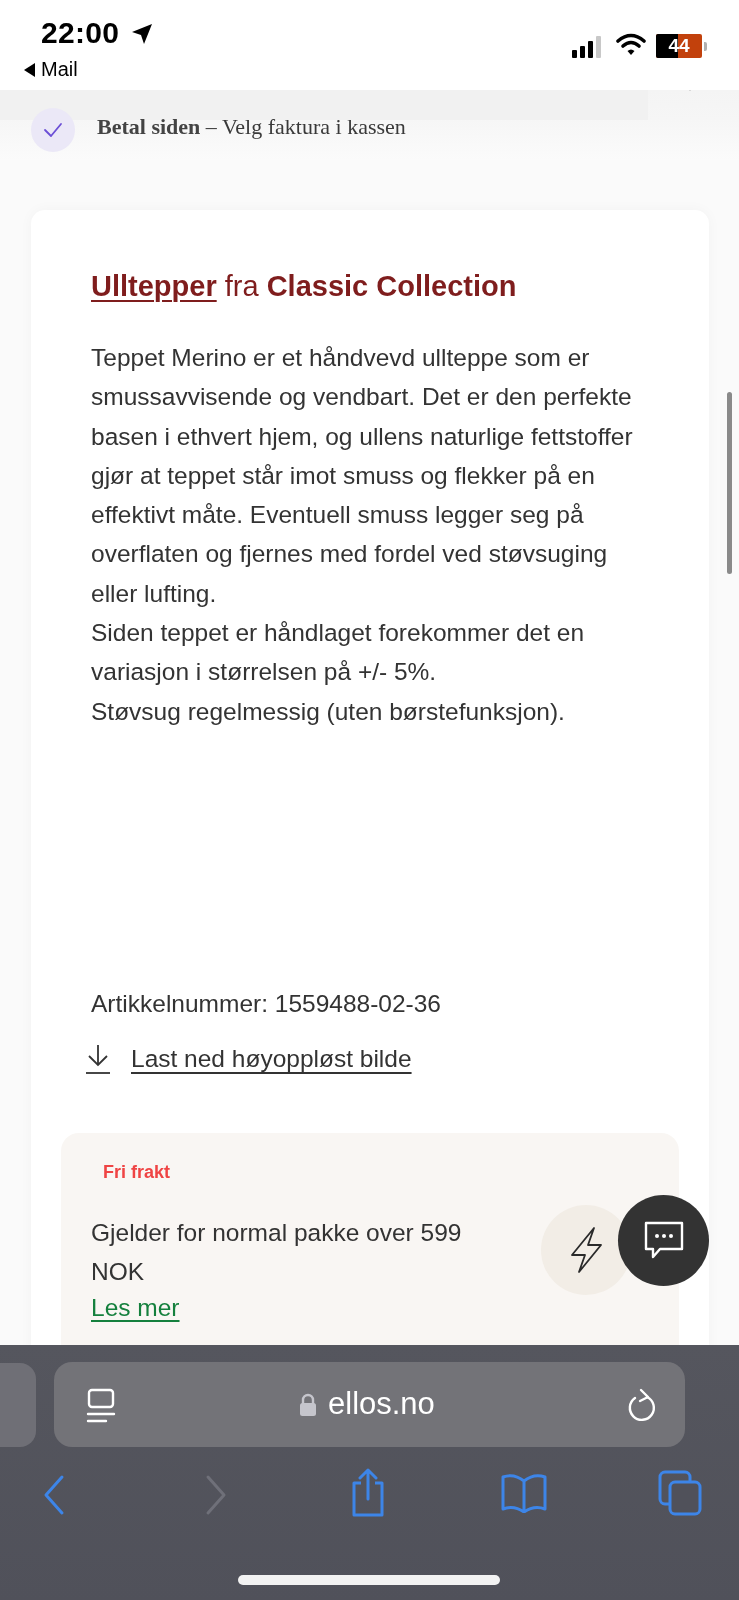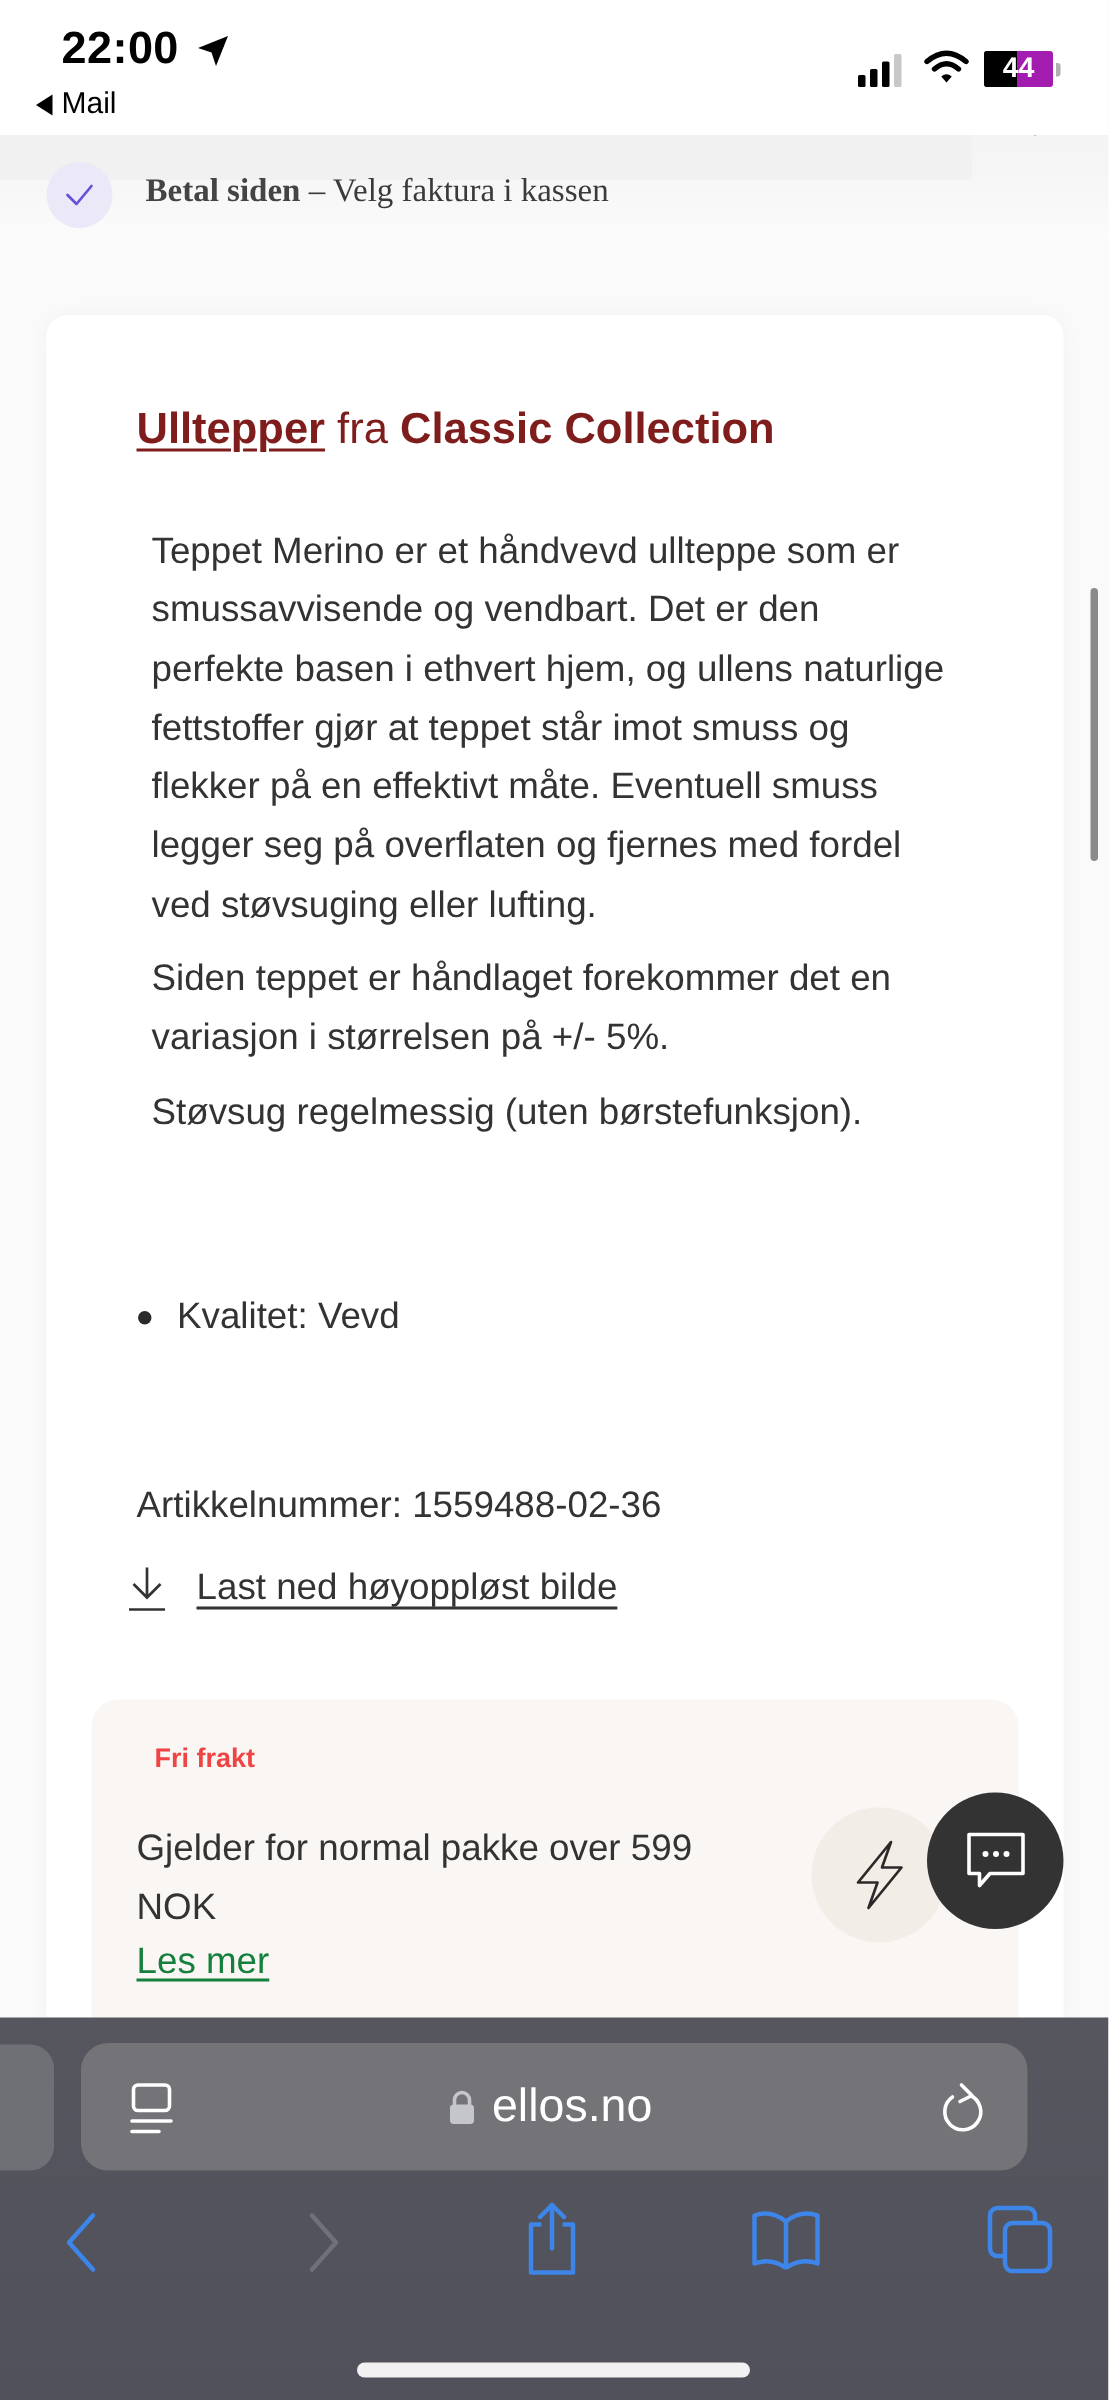--- a/index.html
+++ b/index.html
@@ -8,40 +8,40 @@
 
   
   .status-bar { position: absolute; left: 0; top: 0; width: 739px; height: 90px; background: #ffffff; z-index: 5; }
   .time { position: absolute; left: 41px; top: 16px; font-size: 30px; font-weight: 700; color: #000; letter-spacing: 0.3px; }
   .loc-icon { position: absolute; left: 130px; top: 22px; width: 24px; height: 24px; }
   .back-mail { position: absolute; left: 24px; top: 58px; font-size: 20px; color: #000; display: flex; align-items: center; gap: 6px; }
   .back-mail .tri { width: 0; height: 0; border-top: 7px solid transparent; border-bottom: 7px solid transparent; border-right: 11px solid #000; }
   .signal { position: absolute; left: 572px; top: 36px; display: flex; align-items: flex-end; gap: 3px; height: 22px; }
   .signal span { width: 5px; background: #000; border-radius: 1px; }
   .wifi { position: absolute; left: 616px; top: 33px; width: 30px; height: 24px; }
-  .battery { position: absolute; left: 656px; top: 34px; width: 46px; height: 24px; border-radius: 2px; background: #a21caf; overflow: hidden; display: flex; align-items: center; justify-content: center; }
+  .battery { position: absolute; left: 656px; top: 34px; width: 46px; height: 24px; border-radius: 2px; background: #c2410c; overflow: hidden; display: flex; align-items: center; justify-content: center; }
   .battery .fill { position: absolute; left: 0; top: 0; bottom: 0; width: 48%; background: #000; }
   .battery .num { position: relative; color: #fff; font-weight: 700; font-size: 19px; }
   .battery-tip { position: absolute; left: 704px; top: 42px; width: 3px; height: 9px; background: #b0b0b0; border-radius: 0 2px 2px 0; }
 
   
   .strip { position: absolute; left: 0; top: 90px; width: 739px; height: 70px; background: linear-gradient(#f4f4f4 0, #f6f6f6 30px, #fbfbfb 70px); }
   .strip .band { position: absolute; left: 0; top: 0; width: 648px; height: 30px; background: #f1f1f1; }
   .strip-chevron { position: absolute; left: 684px; top: 84px; width: 12px; height: 8px; }
   .check-circle { position: absolute; left: 31px; top: 108px; width: 44px; height: 44px; border-radius: 50%; background: #ebe8f7; display: flex; align-items: center; justify-content: center; }
   .pay-text { position: absolute; left: 97px; top: 114px; font-size: 22px; color: #3a3a3a; font-family: Liberation Serif, serif; }
   .pay-text b { font-weight: 700; color: #444; }
 
   
   .card { position: absolute; left: 31px; top: 210px; width: 678px; height: 1150px; background: #ffffff; border-radius: 14px; box-shadow: 0 0 14px rgba(0,0,0,0.035); }
   .title { position: absolute; left: 91px; top: 270px; font-size: 29px; color: #7f1d1d; }
   .title .cat { font-weight: 700; text-decoration: underline; text-underline-offset: 4px; text-decoration-thickness: 2px; }
   .title .brand { font-weight: 700; }
   .desc { position: absolute; left: 91px; top: 338px; width: 560px; font-size: 24.5px; line-height: 39.3px; color: #333; }
-  .desc p { margin: 10px; }
+  .desc p { margin: 0; }
   .bullets { position: absolute; left: 91px; top: 862px; list-style: none; }
   .bullets li { position: relative; padding-left: 27px; font-size: 24.5px; color: #333; height: 54px; line-height: 32px; }
   .bullets li::before { content: ""; position: absolute; left: 1px; top: 12px; width: 9px; height: 9px; border-radius: 50%; background: #2a2a2a; }
   .artnr { position: absolute; left: 91px; top: 990px; font-size: 24.5px; color: #333; }
   .download { position: absolute; left: 85px; top: 1044px; display: flex; align-items: center; gap: 20px; font-size: 24.5px; color: #333; }
   .download .lbl { text-decoration: underline; text-underline-offset: 5px; text-decoration-thickness: 1.5px; }
 
   
   .ship { position: absolute; left: 61px; top: 1133px; width: 618px; height: 240px; background: #f9f6f3; border-radius: 18px; }
   .ship-title { position: absolute; left: 103px; top: 1162px; font-size: 18px; font-weight: 700; color: #ef4444; }
@@ -117,21 +117,20 @@
   <a class="cat">Ulltepper</a><span> fra </span><span class="brand">Classic Collection</span>
 </div>
 
 <div class="desc">
   <p>Teppet Merino er et håndvevd ullteppe som er smussavvisende og vendbart. Det er den perfekte basen i ethvert hjem, og ullens naturlige fettstoffer gjør at teppet står imot smuss og flekker på en effektivt måte. Eventuell smuss legger seg på overflaten og fjernes med fordel ved støvsuging eller lufting.</p>
   <p>Siden teppet er håndlaget forekommer det en variasjon i størrelsen på +/- 5%.</p>
   <p>Støvsug regelmessig (uten børstefunksjon).</p>
 </div>
 
 <ul class="bullets">
-  <li>Kvalitet: Vevd</li>
 </ul>
 
 <div class="artnr">Artikkelnummer: 1559488-02-36</div>
 
 <a class="download">
   <svg width="26" height="30" viewBox="0 0 26 30">
     <path d="M13 1 V21 M4 12 L13 21 L22 12" stroke="#333" stroke-width="1.8" fill="none"></path>
     <path d="M1 29 H25" stroke="#333" stroke-width="1.8"></path>
   </svg>
   <span class="lbl">Last ned høyoppløst bilde</span>

